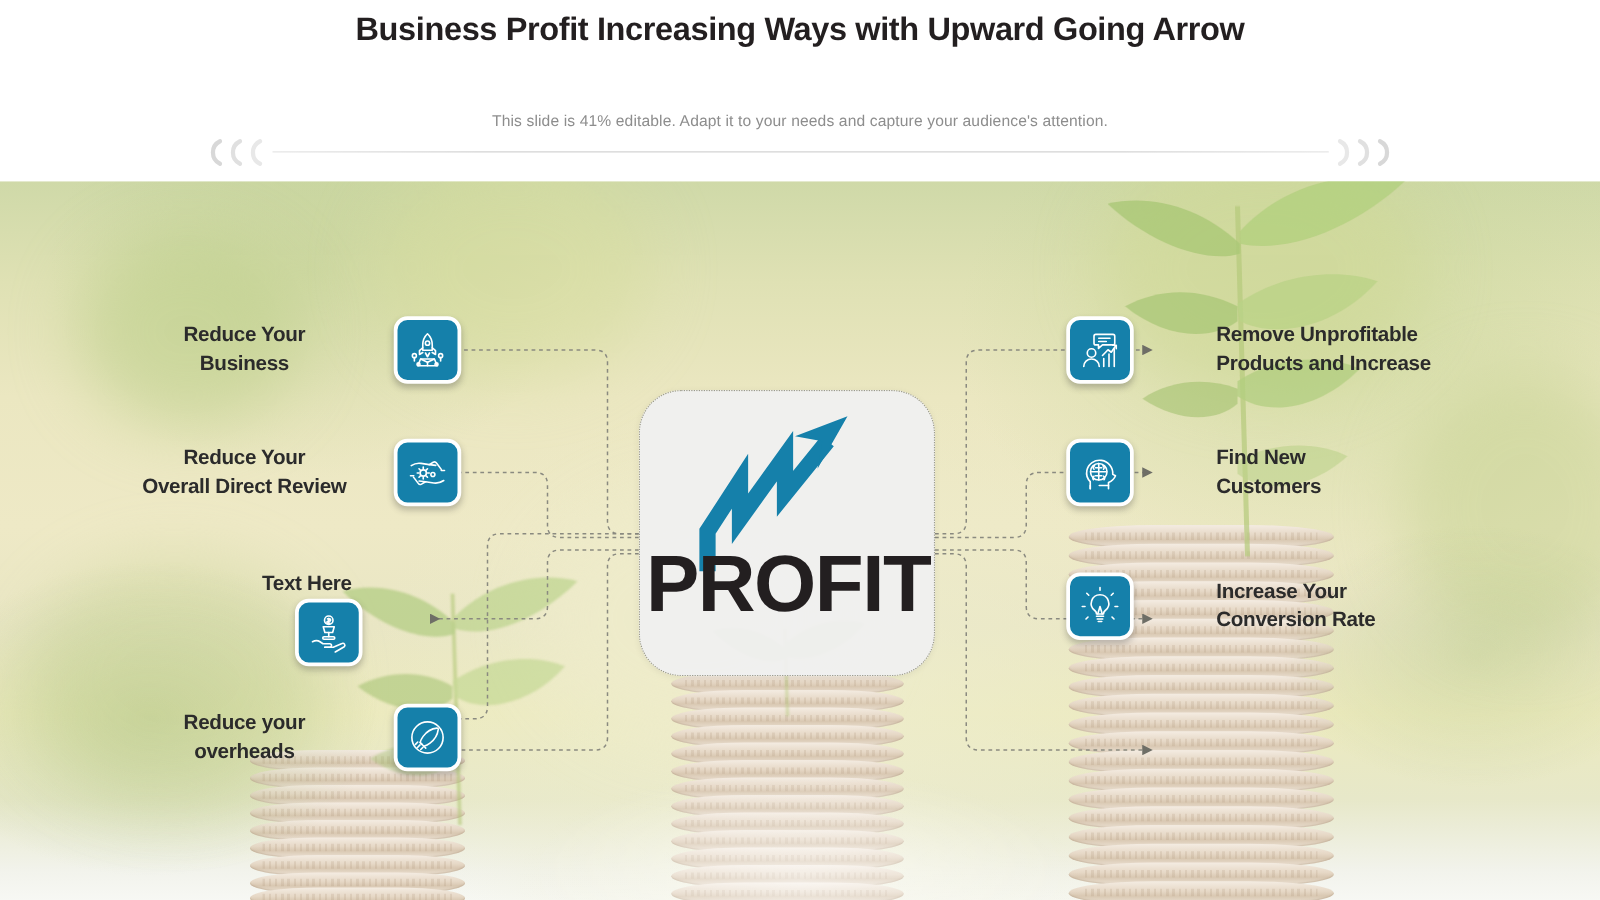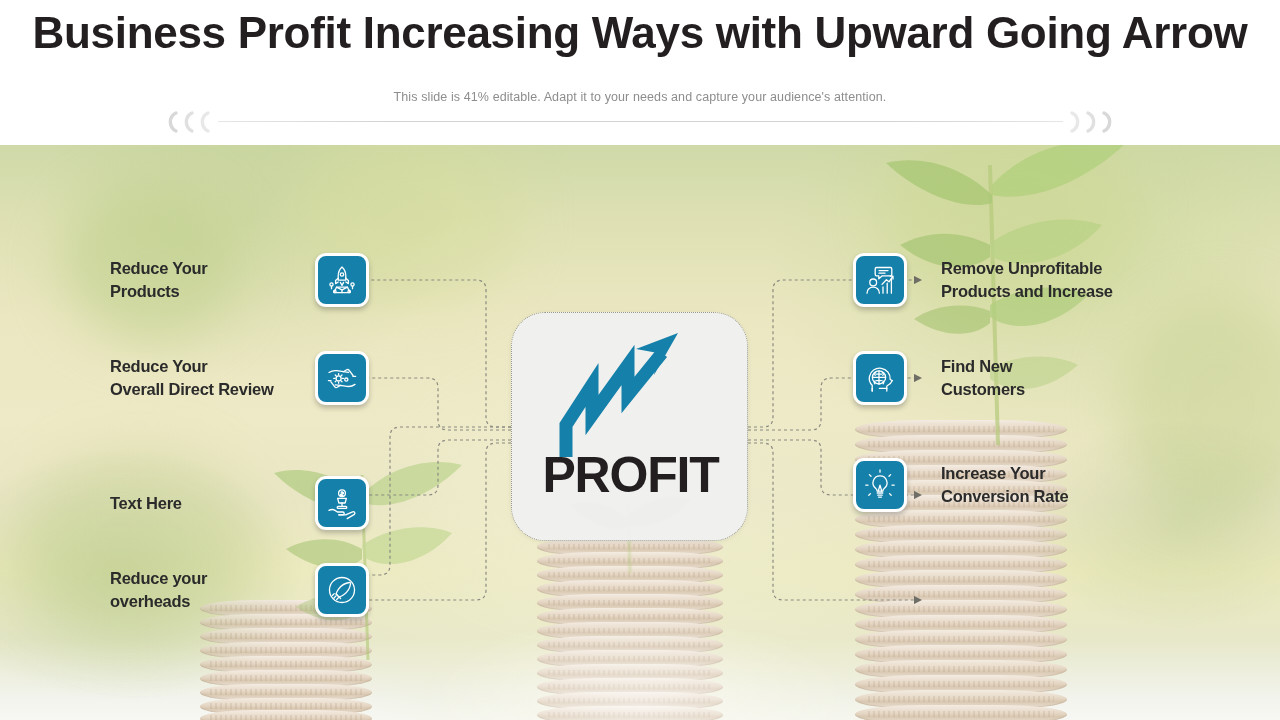--- a/index.html
+++ b/index.html
@@ -12,21 +12,21 @@
   }
 
   .slide { position: relative; width: 1280px; height: 720px; background: #fff; }
 
   
   .header { position: absolute; left: 0; top: 0; width: 1280px; height: 145px; background: #ffffff; z-index: 40; }
 
   .slide-title {
     position: absolute; left: 0; top: 8px; width: 1280px;
     text-align: center;
-    font-size: 44px; font-weight: bold; letter-spacing: -0.3px;
+    font-size: 26px; font-weight: bold; letter-spacing: -0.3px;
     color: #231f20;
     font-family: "Liberation Sans", sans-serif;
     white-space: nowrap;
   }
 
   .slide-subtitle {
     position: absolute; left: 0; top: 90px; width: 1280px;
     text-align: center;
     font-size: 12.5px; color: #8d8d8d; font-weight: normal;
     letter-spacing: 0.1px;
@@ -90,48 +90,48 @@
     position: absolute; left: 511px; top: 312px; width: 237px; height: 229px;
     background: rgba(240,240,241,0.93);
     border: 1.6px dotted #9a9a8a;
     border-radius: 34px;
     z-index: 20;
     box-shadow: 0 1px 5px rgba(0,0,0,0.06);
   }
   .profit-arrow { position: absolute; left: 24px; top: 16px; width: 190px; height: 130px; }
   .profit-text {
     position: absolute; left: 0; bottom: 36px; width: 237px; text-align: center;
-    font-size: 50px; font-weight: bold; letter-spacing: -1.2px; color: #231f20;
+    font-size: 64px; font-weight: bold; letter-spacing: -1.2px; color: #231f20;
     font-family: "Liberation Sans", sans-serif;
   }
 
   
   .connectors { position: absolute; left: 0; top: 145px; width: 1280px; height: 575px; z-index: 12; }
 
   
   .node { position: absolute; z-index: 25; display: flex; align-items: center; }
   .node.left  { flex-direction: row; }
-  .node.right { flex-direction: row; }
+  .node.right { flex-direction: row; gap: 32px; }
 
   .tile {
     position: relative; width: 54px; height: 54px; flex: 0 0 54px;
     background: #1580aa;
     border-radius: 11px;
     border: 3px solid #ffffff;
     box-shadow: 0 3px 5px rgba(60,60,60,0.30);
     display: flex; align-items: center; justify-content: center;
   }
   .tile svg { display: block; }
 
   .node-label {
     font-size: 16.5px; font-weight: bold; color: #2b2b2b; line-height: 1.38;
     letter-spacing: -0.25px;
     font-family: "Liberation Sans", sans-serif;
   }
-  .node.left  .node-label { text-align: left;  padding-right: 34px; }
+  .node.left  .node-label { text-align: center;  padding-right: 34px; }
   .node.right .node-label { text-align: left;   padding-left: 34px;  }
 
   .node.left  .tile { order: 2; }
   .node.left  .node-label { order: 1; }
 </style>
 </head>
 <body>
 
 <div class="slide">
 
@@ -263,21 +263,21 @@
   <div class="center-panel">
     <svg class="profit-arrow" viewBox="0 0 190 130">
       <path d="M30 128 L30 96 L56 56 L56 86 L92 36 L92 66 L126 24" fill="none" stroke="#1580aa" stroke-width="13" stroke-linejoin="miter" stroke-linecap="butt"></path>
       <path d="M142 4 L118 46 L122 24 L100 20 Z" fill="#1580aa"></path>
     </svg>
     <div class="profit-text">PROFIT</div>
   </div>
 
   <div class="node left" style="left:110px; top:253px; width:305px;">
     <div class="node-label" style="width:205px;">
-      <span>Reduce Your</span><br><span>Products</span>
+      <span>Reduce Your</span><br><span>Business</span>
     </div>
     <div class="tile">
       <svg width="34" height="34" viewBox="0 0 34 34" fill="none" stroke="#ffffff" stroke-width="1.3" stroke-linecap="round" stroke-linejoin="round">
         <path d="M17 4c2.6 2.4 3.8 5.6 3.8 9v4.2h-7.6V13c0-3.4 1.2-6.6 3.8-9z"></path>
         <circle cx="17" cy="11.5" r="1.7"></circle>
         <path d="M13.2 15.2l-2.6 2.3v3.1l2.6-1.6M20.8 15.2l2.6 2.3v3.1l-2.6-1.6"></path>
         <path d="M15.4 19.4l1.6 3 1.6-3"></path>
         <path d="M11.5 24.2h11l2.4 5.4h-15.8z"></path>
         <path d="M11.5 24.2l5.5 2.6 5.5-2.6"></path>
         <path d="M17 26.8v2.8"></path>
@@ -301,21 +301,21 @@
         <path d="M18.4 10.7l5.2.6M28 15.4h2.6"></path>
         <circle cx="13.6" cy="17.4" r="2.5"></circle>
         <path d="M13.6 13.9v-1.3M13.6 22.2v-1.3M10.1 17.4H8.8M18.4 17.4h-1.3M11.1 14.9l-.9-.9M17 20.8l-.9-.9M11.1 19.9l-.9.9M17 14l-.9.9"></path>
         <circle cx="21.3" cy="18.6" r="1.6"></circle>
         <path d="M30 23.4c-2.4 1.7-5.1 2.4-8 2l-6.6-1-3.2 1.9a2 2 0 0 1-2.6-.6l-3.8-5"></path>
         <path d="M15.5 24.4l-5.2-.6M6 19.6H3.4"></path>
       </svg>
     </div>
   </div>
 
-  <div class="node left" style="left:110px; top:476px; width:305px;">
+  <div class="node left" style="left:110px; top:456px; width:305px;flex-direction:column;">
     <div class="node-label" style="width:205px;">
       <span>Text Here</span>
     </div>
     <div class="tile">
       <svg width="34" height="34" viewBox="0 0 34 34" fill="none" stroke="#ffffff" stroke-width="1.3" stroke-linecap="round" stroke-linejoin="round">
         <circle cx="17" cy="7.2" r="3.4"></circle>
         <path d="M17 5.6v3.2M16 6.1h1.6a.9.9 0 0 1 0 1.8h-1.2a.9.9 0 0 0 0 1.8H18"></path>
         <path d="M12.6 12.4h8.8l-1.3 4.6h-6.2z"></path>
         <path d="M17 17v3.4"></path>
         <path d="M13.2 20.4h7.6a1 1 0 0 1 0 2h-7.6a1 1 0 0 1 0-2z"></path>

